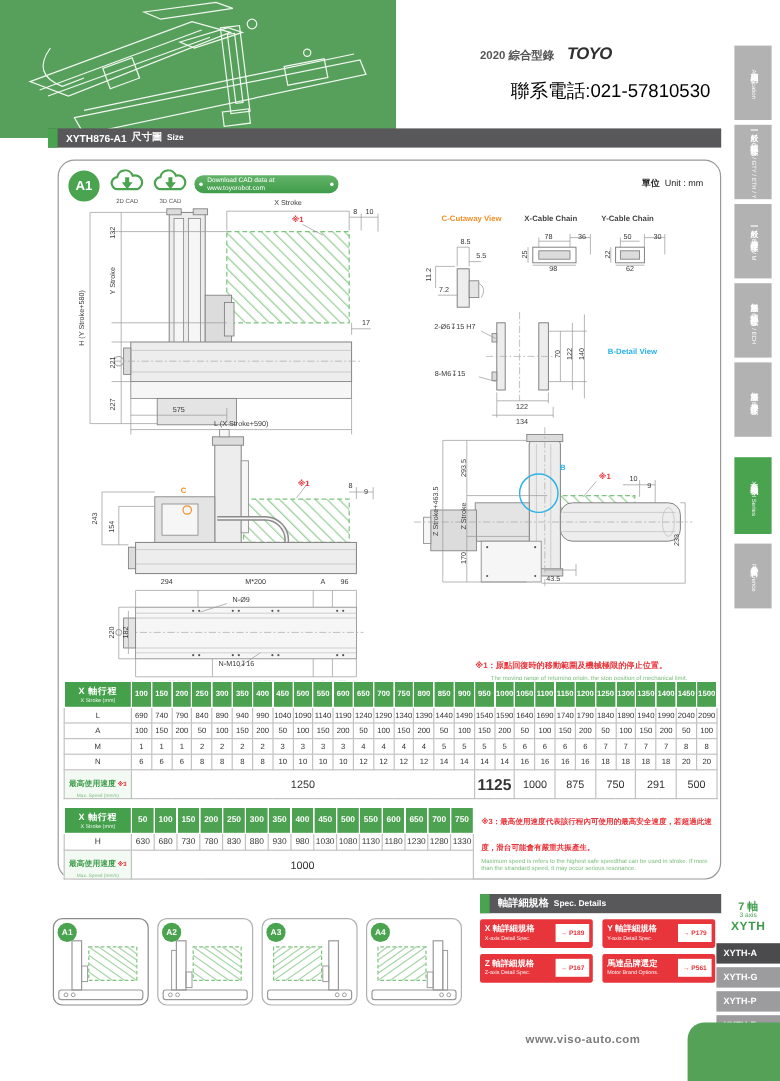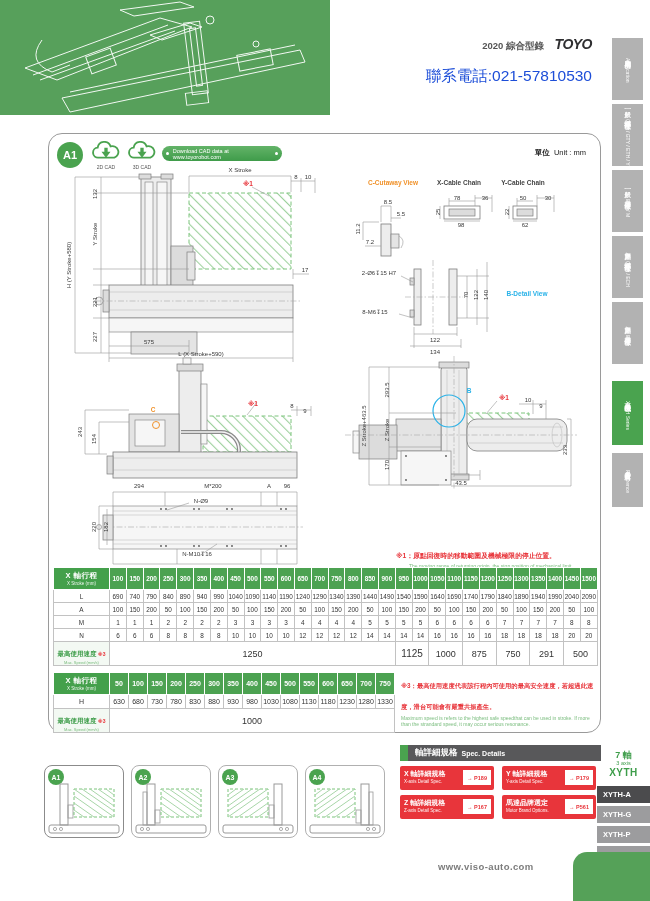--- a/index.html
+++ b/index.html
@@ -2,23 +2,23 @@
 <html><head>
 <meta charset="utf-8">
 <style>
   html,body{margin:0;padding:0;background:#fff}
   .page{position:relative;width:650px;height:901px;background:#fff;overflow:hidden;
         font-family:"Liberation Sans","DejaVu Sans",sans-serif;color:#333}
   .abs{position:absolute}
 
   
   .hero{position:absolute;left:0;top:0;width:330px;height:115px;background:#57a05b}
-  .catalog-line{position:absolute;left:400px;top:36px;width:192px;text-align:right;font-size:9.5px;font-weight:bold;color:#555}
+  .catalog-line{position:absolute;left:400px;top:36px;width:192px;font-size:9.5px;font-weight:bold;color:#555}
   .logo{display:inline-block;margin-left:8px;font-size:14px;font-weight:bold;font-style:italic;letter-spacing:-.5px;color:#2f2f31}
-  .phone{position:absolute;left:380px;top:66px;width:212px;text-align:right;font-size:15.5px;color:#1d4ed8}
+  .phone{position:absolute;left:380px;top:66px;width:212px;text-align:right;font-size:15.5px;color:#000000}
 
   
   .side-tab{position:absolute;left:612px;width:31px;background:#b2b2b2;color:#fff;
             writing-mode:vertical-rl;text-orientation:mixed;display:flex;align-items:center;justify-content:center;
             font-size:6px;line-height:1.6;text-align:center;cursor:pointer}
   .side-tab .zh{font-size:6.5px;font-weight:bold;letter-spacing:1px}
   .side-tab .en{font-size:5px;opacity:.95}
   .side-tab.act{background:#4aa34f}
 
   
@@ -159,20 +159,26 @@
       <div class="side-tab act" style="top: 381px; height: 64px;">
         <span class="zh">直交機械</span>
         <span class="en">XYTH Series</span>
       </div>
       <div class="side-tab" style="top: 453px; height: 54px;">
         <span class="zh">參考資料</span>
         <span class="en">Reference</span>
       </div>
     </div>
 
+  <div class="bar" style="left:40px;top:107px;width:561px">
+    <div class="gsq"></div>
+    <span class="t1">XYTH876-A1</span>
+    <span class="t1" style="margin-left:4px">尺寸圖</span>
+    <span class="t2">Size</span>
+  </div>
 
   <div class="panel">
     <div class="badge">A1</div>
 
     <div class="cad" style="left:40px">
       <svg width="30" height="20" viewBox="0 0 36 24">
         <path d="M9,20 a6,6 0 0 1 -1,-12 a8,8 0 0 1 15.5,-1.5 a6,6 0 0 1 4.5,13.5 z" fill="#fff" stroke="#4aa34f" stroke-width="2.2"></path>
         <path d="M16,8 h4 v5 h3.4 l-5.4,7 -5.4,-7 h3.4 z" fill="#4aa34f"></path>
       </svg>
       <div class="cap">2D CAD</div>
@@ -663,21 +669,21 @@
               <td style="font-size: 6.4px;">18</td>
               <td style="font-size: 6.4px;">18</td>
               <td style="font-size: 6.4px;">18</td>
               <td style="font-size: 6.4px;">18</td>
               <td style="font-size: 6.4px;">20</td>
               <td style="font-size: 6.4px;">20</td>
             </tr>
             <tr style="height: 20px;">
               <th class="slabel"><span class="sl1">最高使用速度</span><span class="slm"> ※3</span><span class="sl2">Max. Speed (mm/s)</span></th>
               <td colspan="17" style="font-size: 9px;">1250</td>
-              <td colspan="2" style="font-size: 10px;">1125</td>
+              <td colspan="2" style="font-size: 13px; font-weight: bold;">1125</td>
               <td colspan="2" style="font-size: 9px;">1000</td>
               <td colspan="2" style="font-size: 9px;">875</td>
               <td colspan="2" style="font-size: 9px;">750</td>
               <td colspan="2" style="font-size: 9px;">291</td>
               <td colspan="2" style="font-size: 9px;">500</td>
             </tr>
           </tbody>
         </table>
       </div>
     <div id="t2">

